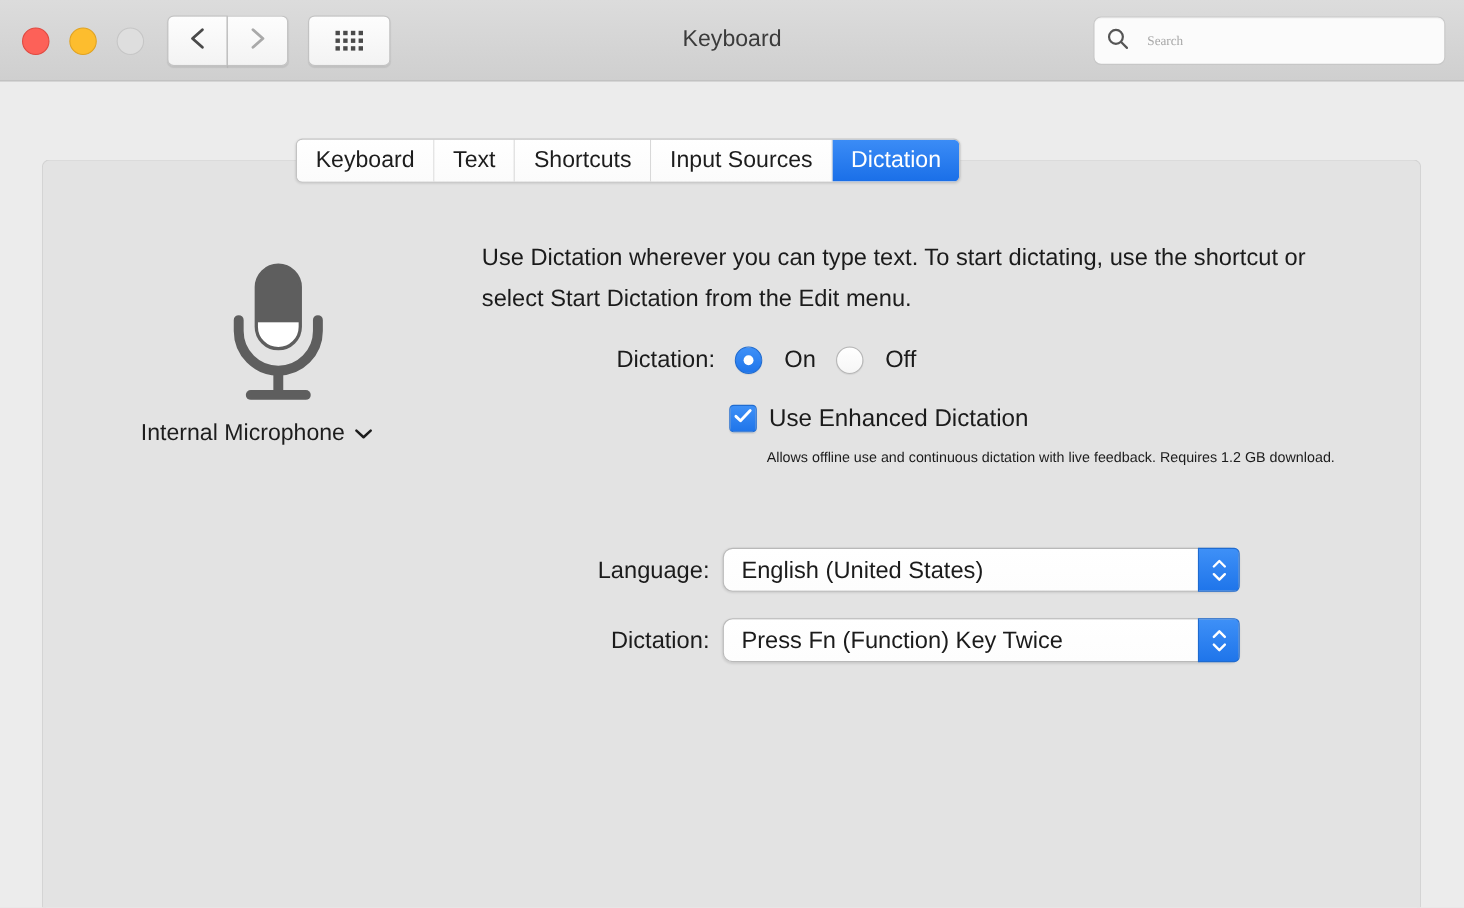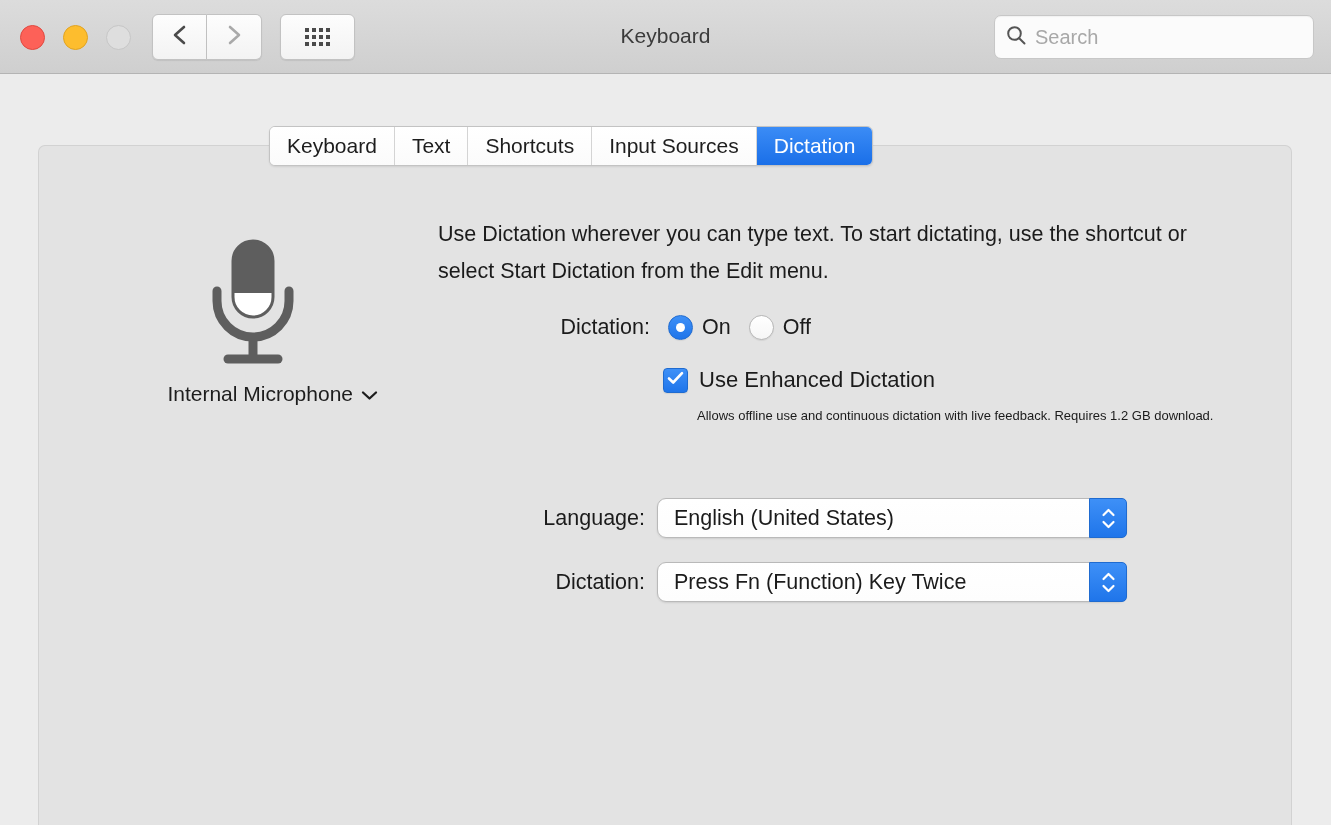--- a/index.html
+++ b/index.html
@@ -93,25 +93,25 @@
     border-radius: 7px;
     display: flex;
     align-items: center;
     padding: 0 10px;
     box-shadow: inset 0 1px 1px rgba(0,0,0,.04);
   }
   #search-input {
     border: none;
     outline: none;
     background: transparent;
-    font-family: Liberation Sans, sans-serif;
-    font-size: 20px;
+    font-family: Liberation Serif, serif;
+    font-size: 12px;
     color: #333;
     width: 100%;
-    margin-left: 8px;
+    margin-left: 16px;
   }
   #search-input::placeholder { color: #a8a8a8; }
 
   
   #panel {
     position: absolute;
     left: 38px; top: 145px;
     width: 1254px; height: 680px;
     background: #e3e3e3;
     border: 1px solid #d2d2d2;
@@ -146,21 +146,21 @@
   .tab.selected {
     background: linear-gradient(to bottom, #3b8cf6, #1a6fe8);
     color: #ffffff;
   }
 
   
   #mic-block {
     position: absolute;
     left: 128px; top: 235px;
     width: 250px;
-    text-align: right;
+    text-align: left;
   }
   #mic-svg { display: block; margin: 0 auto; }
   #mic-caption {
     margin-top: 12px;
     font-size: 21px;
     color: #1d1d1d;
     display: inline-flex;
     align-items: center;
     gap: 8px;
   }
@@ -186,21 +186,21 @@
     text-align: right;
     white-space: nowrap;
   }
 
   
   #row-dictation { left: 440px; top: 315px; width: 420px; }
   #row-dictation .field-label { width: 210px; }
   .radio-opt {
     display: flex;
     align-items: center;
-    gap: 9px;
+    gap: 20px;
     margin-left: 18px;
     font-size: 21.5px;
     color: #1b1b1b;
   }
   .radio {
     width: 25px; height: 25px;
     border-radius: 50%;
     background: linear-gradient(to bottom,#ffffff,#f6f6f6);
     border: 1px solid #b6b6b6;
     box-shadow: 0 1px 1px rgba(0,0,0,.07);

